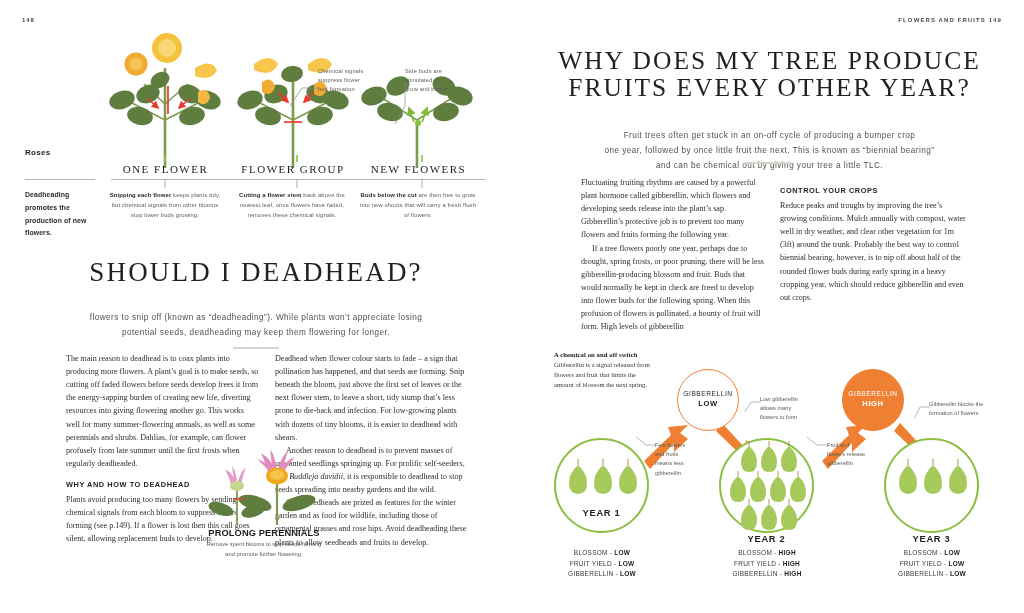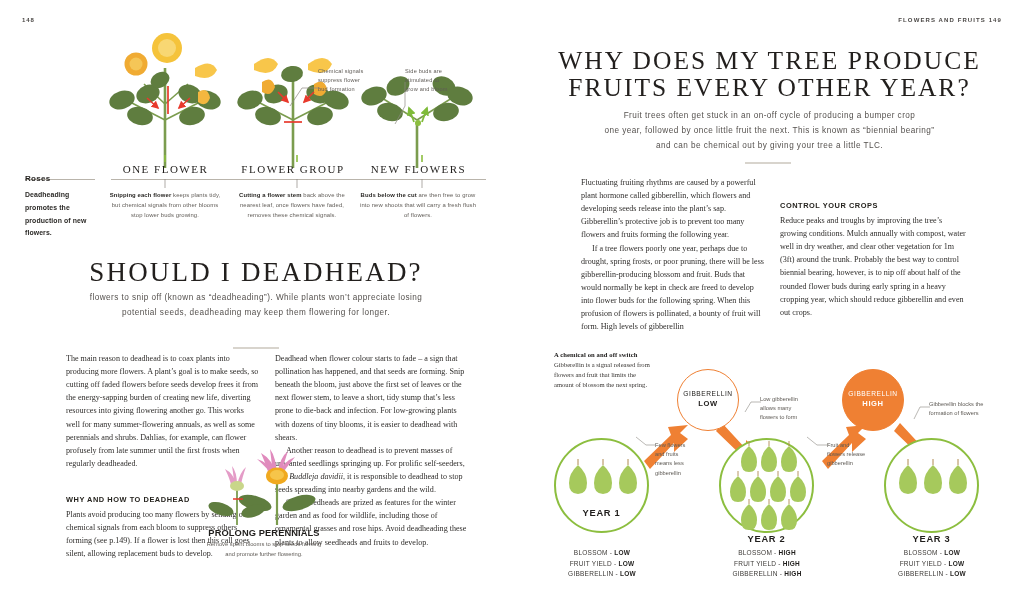--- a/index.html
+++ b/index.html
@@ -34,21 +34,21 @@
     text-align:center;
     letter-spacing:2.2px;
     line-height:1.06;
   }
   .h-deadhead { font-size:27px; }
   .h-why      { font-size:25.5px; letter-spacing:2px; }
 
   .deck {
     font-family:"Liberation Sans", sans-serif;
     font-size:8.2px; line-height:1.85; letter-spacing:.45px;
-    color:#55514e; text-align:center;
+    color:#55514e; text-align:center;margin-top:20px;
   }
 
   .rule-small {
     width:46px; height:1.5px; background:#d8d4cd;
     margin:9px auto 0;
   }
 
   
   .body-col {
     font-family:"Liberation Serif", serif;
@@ -58,21 +58,21 @@
     text-align:left;
   }
   .body-col p { margin:0; }
   .body-col p + p { text-indent:11px; }
   .subhead {
     font-family:"Liberation Sans", sans-serif;
     font-weight:bold;
     font-size:7.4px;
     letter-spacing:.55px;
     color:#26241f;
-    margin:24px 0 2px;
+    margin:9px 0 2px;
     text-transform:uppercase;
   }
   .italic { font-style:italic; }
 
   
   .dg { position:absolute; }
   .callout {
     position:absolute;
     font-family:"Liberation Sans", sans-serif;
     font-size:5.6px; line-height:1.62; letter-spacing:.2px;
@@ -272,21 +272,21 @@
 
       <svg class="dg" style="left:111px; top:155px;" width="375" height="40">
         <line x1="54" y1="0" x2="54" y2="7" stroke="#8cbe3f" stroke-width="1.6"></line>
         <line x1="186" y1="0" x2="186" y2="7" stroke="#8cbe3f" stroke-width="1.6"></line>
         <line x1="311" y1="0" x2="311" y2="7" stroke="#8cbe3f" stroke-width="1.6"></line>
         <line x1="54" y1="24" x2="54" y2="33" stroke="#8c8881" stroke-width="0.7"></line>
         <line x1="186" y1="24" x2="186" y2="33" stroke="#8c8881" stroke-width="0.7"></line>
         <line x1="311" y1="24" x2="311" y2="33" stroke="#8c8881" stroke-width="0.7"></line>
       </svg>
 
-      <div class="side-label" style="position:absolute; left:25px; top:174px;">Roses</div>
+      <div class="side-label" style="position:absolute; left:25px; top:148px;">Roses</div>
       <div class="side-body" style="position:absolute; left:25px; top:189px; width:72px;">Deadheading promotes the production of new flowers.</div>
 
       <div class="col-cap" style="position:absolute; left:106px; top:190px; width:118px;">
         <b>Snipping each flower</b><span> keeps plants tidy, but chemical signals from other blooms stop lower buds growing.</span>
       </div>
       <div class="col-cap" style="position:absolute; left:232px; top:190px; width:120px;">
         <b>Cutting a flower stem</b><span> back above the nearest leaf, once flowers have faded, removes these chemical signals.</span>
       </div>
       <div class="col-cap" style="position:absolute; left:359px; top:190px; width:118px;">
         <b>Buds below the cut</b><span> are then free to grow into new shoots that will carry a fresh flush of flowers.</span>

